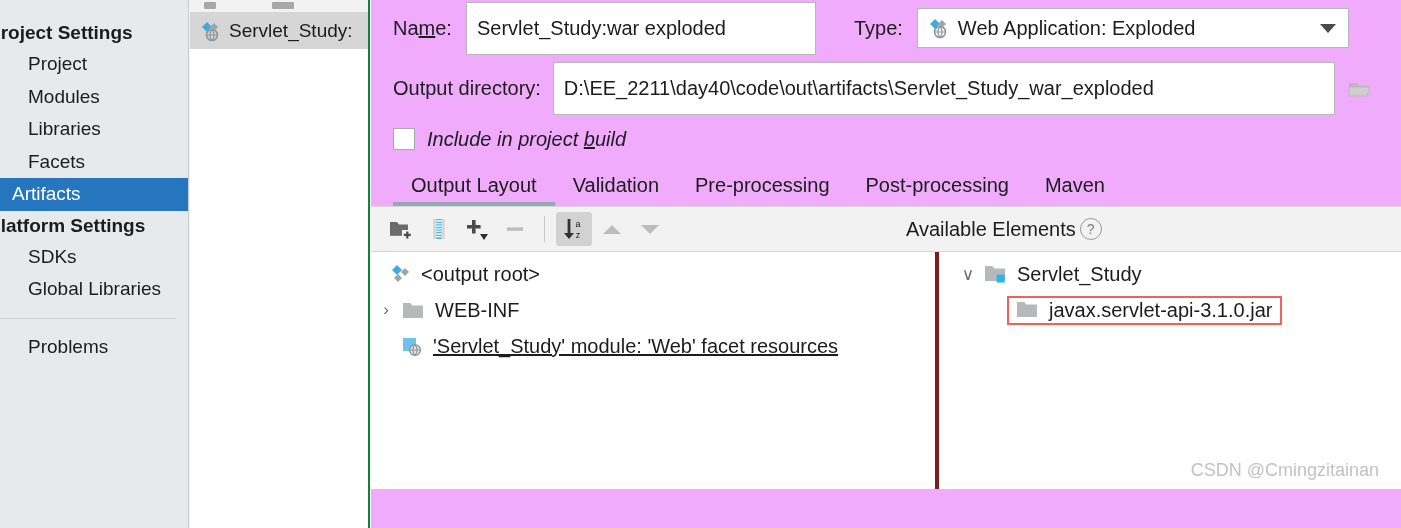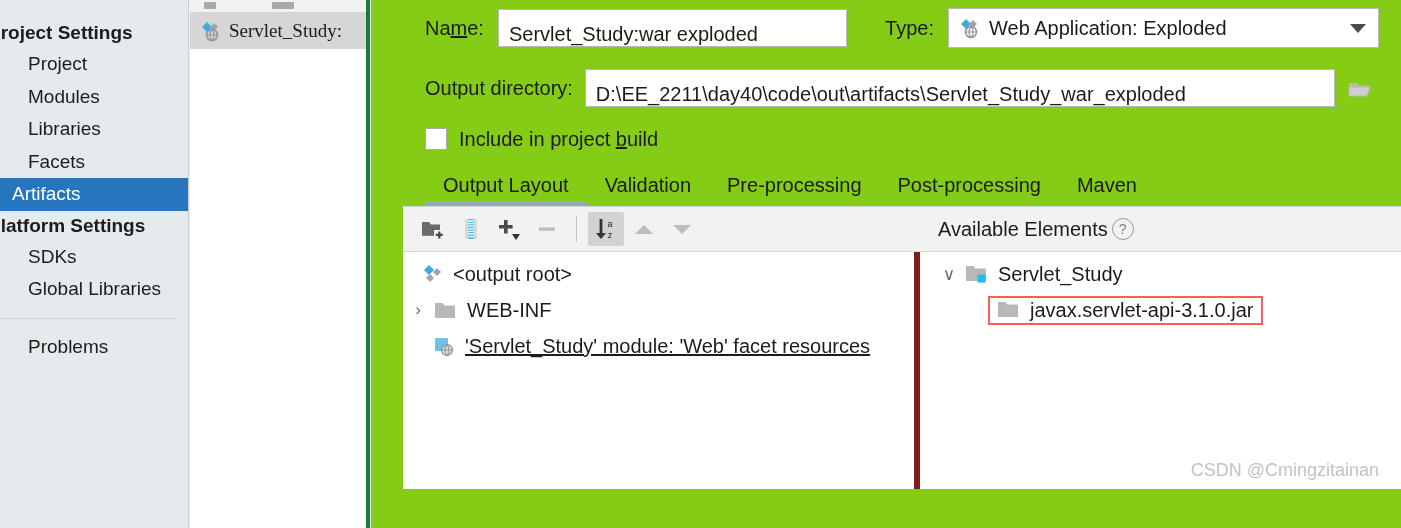--- a/index.html
+++ b/index.html
@@ -61,24 +61,23 @@
     margin: 12px 12px 12px 0;
   }
 
   
   .artifact-panel {
     position: absolute;
     left: 190px; top: 0;
     width: 180px;
     height: 528px;
     background: #ffffff;
-    border-right: 4px solid #15803d;
-    box-sizing: border-box;
-    overflow: hidden;
-    font-family: Liberation Serif, serif;
+    border-right: 2px solid #15803d;
+    box-sizing: border-box;
+    overflow: hidden;
   }
   .ap-toolbar {
     height: 12px;
     background: #f2f2f2;
     border-bottom: 1px solid #d6d6d6;
     position: relative;
   }
   .ap-toolbar .tb-ghost {
     position: absolute;
     top: 2px;
@@ -97,47 +96,46 @@
     white-space: nowrap;
     overflow: hidden;
   }
 
   
   .editor {
     position: absolute;
     left: 371px; top: 0;
     width: 1030px;
     height: 528px;
-    background: #84cc16;
-    box-sizing: border-box;
-    padding-left: 32px;
+    background: #f0abfc;
+    box-sizing: border-box;
   }
 
   .form-row {
     display: flex;
     align-items: center;
     padding: 0 22px 0 22px;
   }
   .row-name { height: 56px; }
   .row-out  { height: 56px; margin-top: 4px; }
-  .row-chk  { height: 46px; }
+  .row-chk  { height: 46px; font-style: italic; }
 
   .lbl {
     font-size: 20px;
     color: #1c1c1c;
     white-space: nowrap;
   }
   .mn { text-decoration: underline; }
 
   .textfield {
     background: #ffffff;
     border: 1px solid #b7b7b7;
-    height: 38px;
-    display: flex;
-    align-items: flex-end;
+    height: 53px;
+    display: flex;
+    align-items: center;
     padding: 0 10px;
     font-size: 20px;
     color: #1c1c1c;
     box-sizing: border-box;
     white-space: nowrap;
     overflow: hidden;
   }
   .name-field { width: 350px; margin-left: 14px; }
   .out-field  { flex: 1; margin-left: 12px; }
 
@@ -254,22 +252,22 @@
     line-height: 1;
   }
 
   
   .trees {
     display: flex;
     height: 237px;
     background: #ffffff;
   }
   .tree-left {
-    width: 517px;
-    border-right: 6px solid #7f1d1d;
+    width: 568px;
+    border-right: 4px solid #7f1d1d;
     box-sizing: border-box;
     overflow: hidden;
     padding-top: 4px;
   }
   .tree-right {
     flex: 1;
     overflow: hidden;
     padding-top: 4px;
     position: relative;
   }

